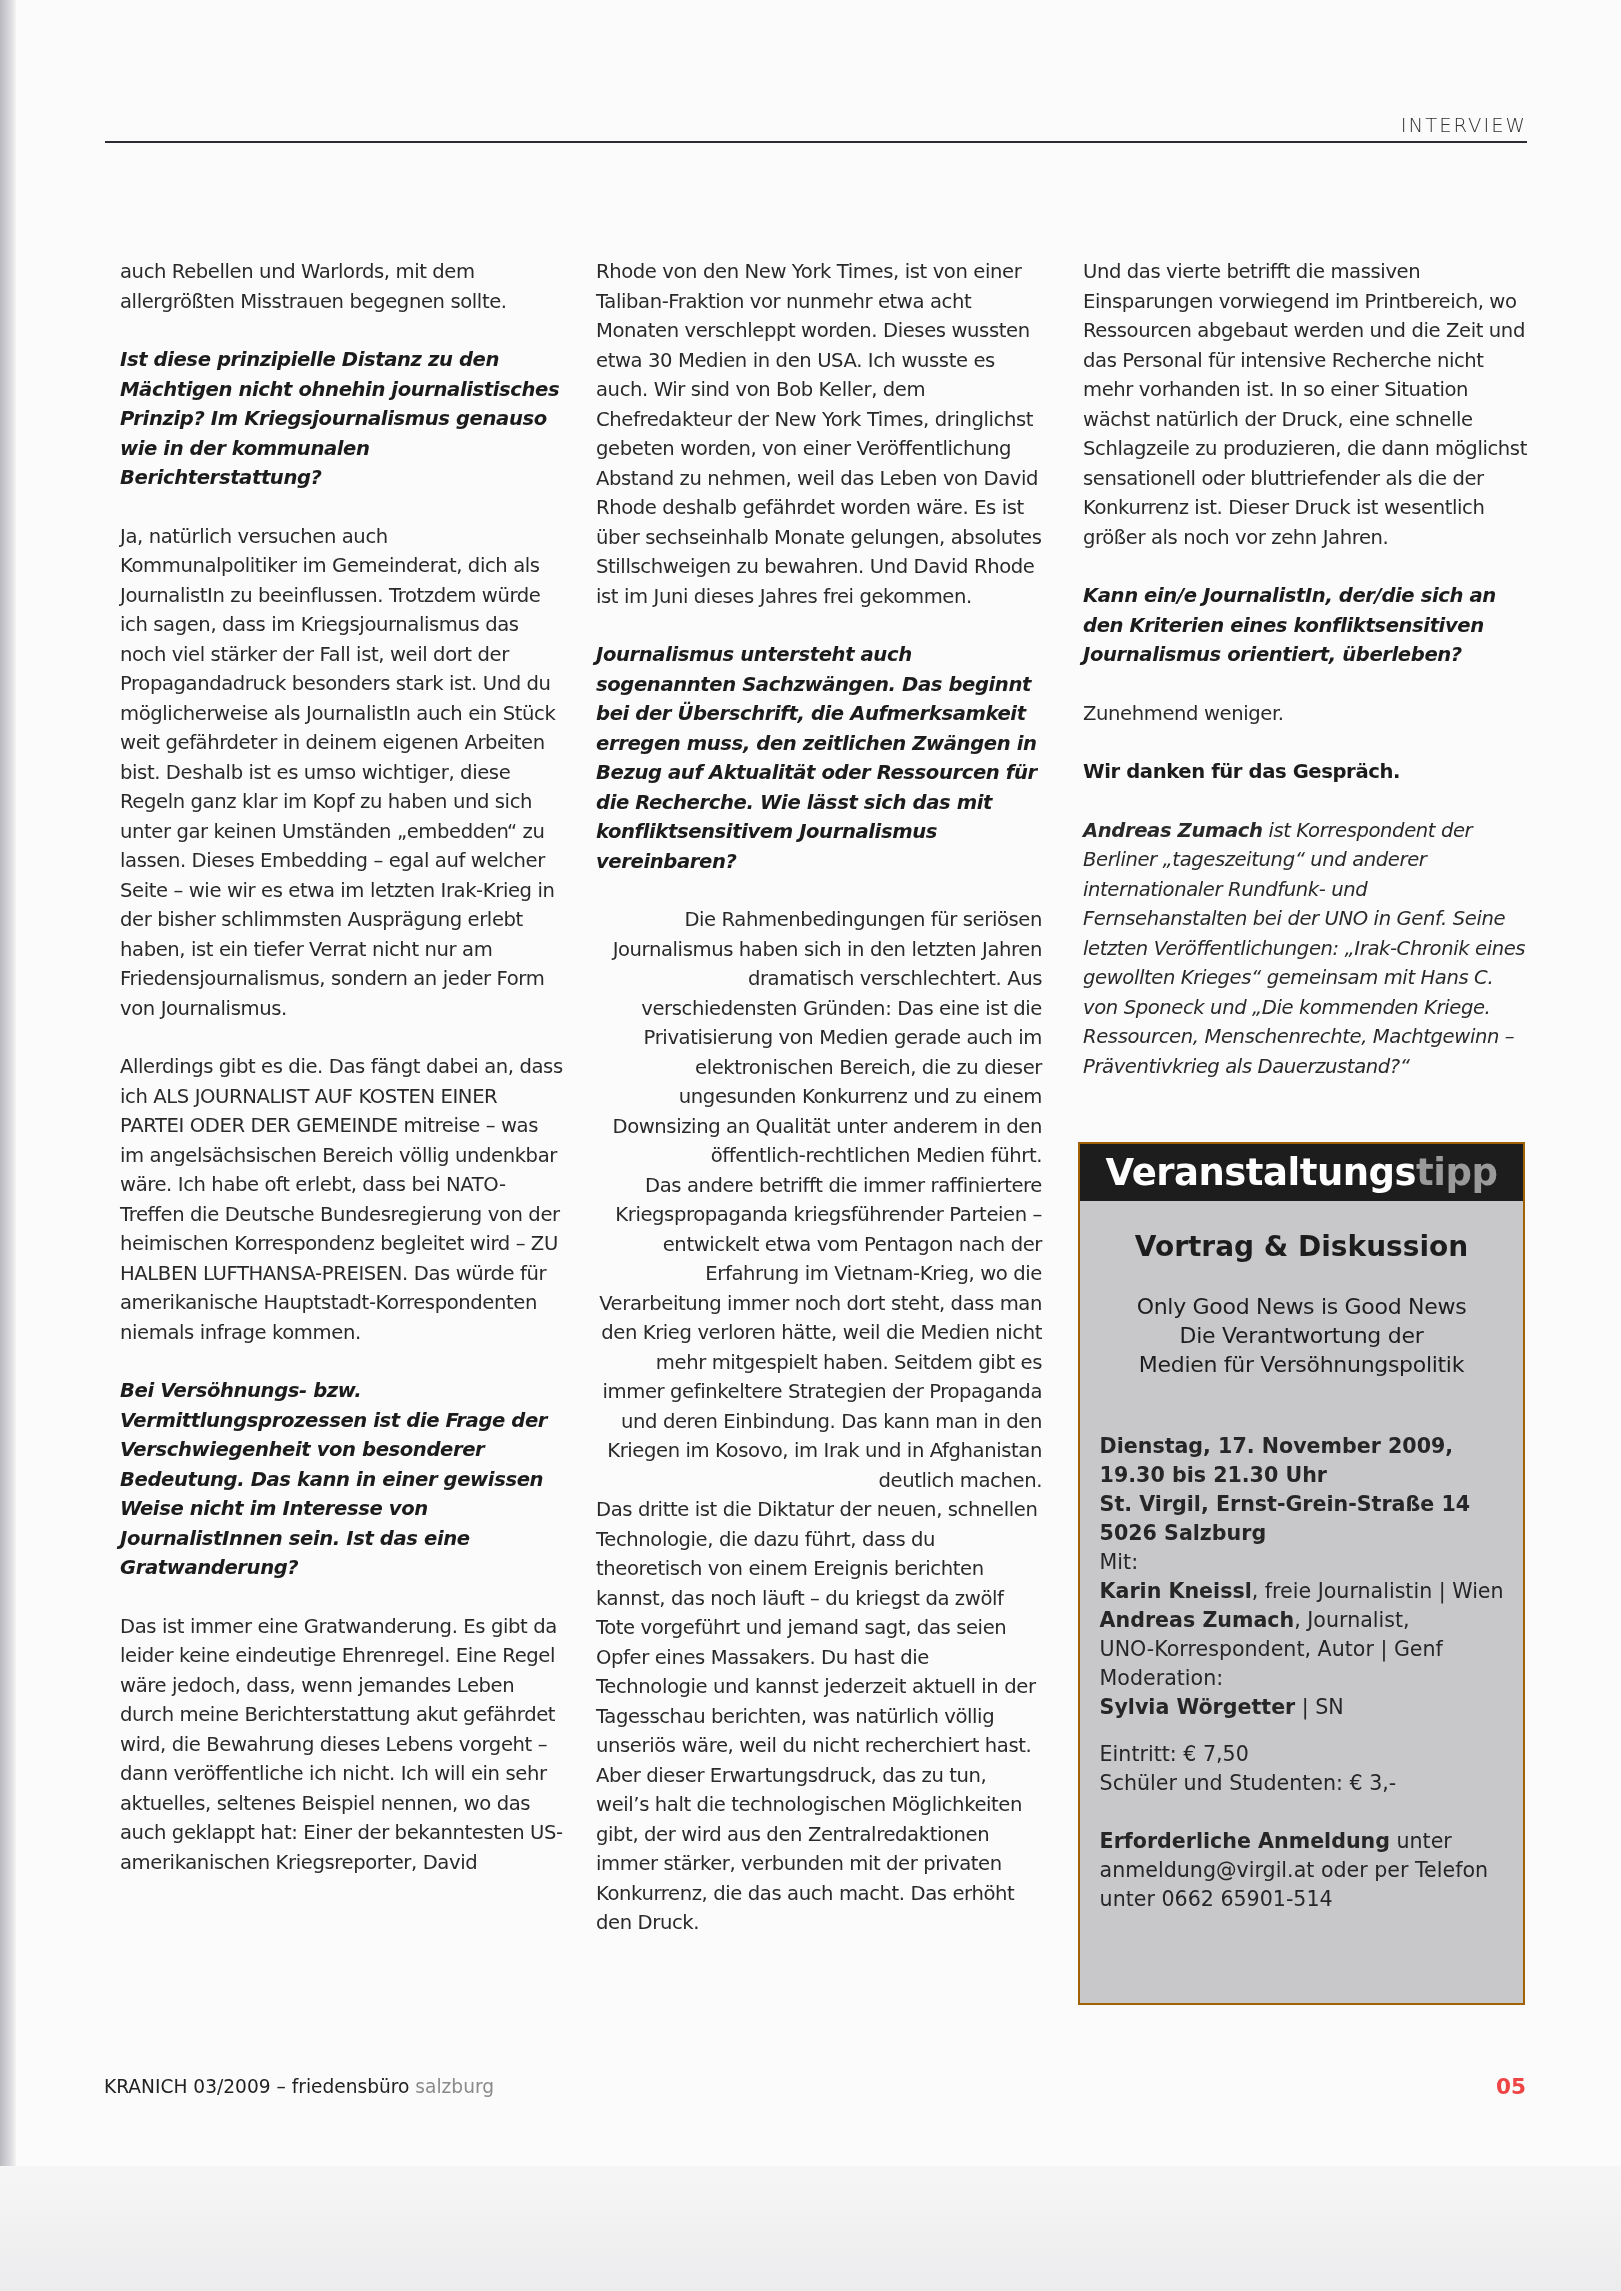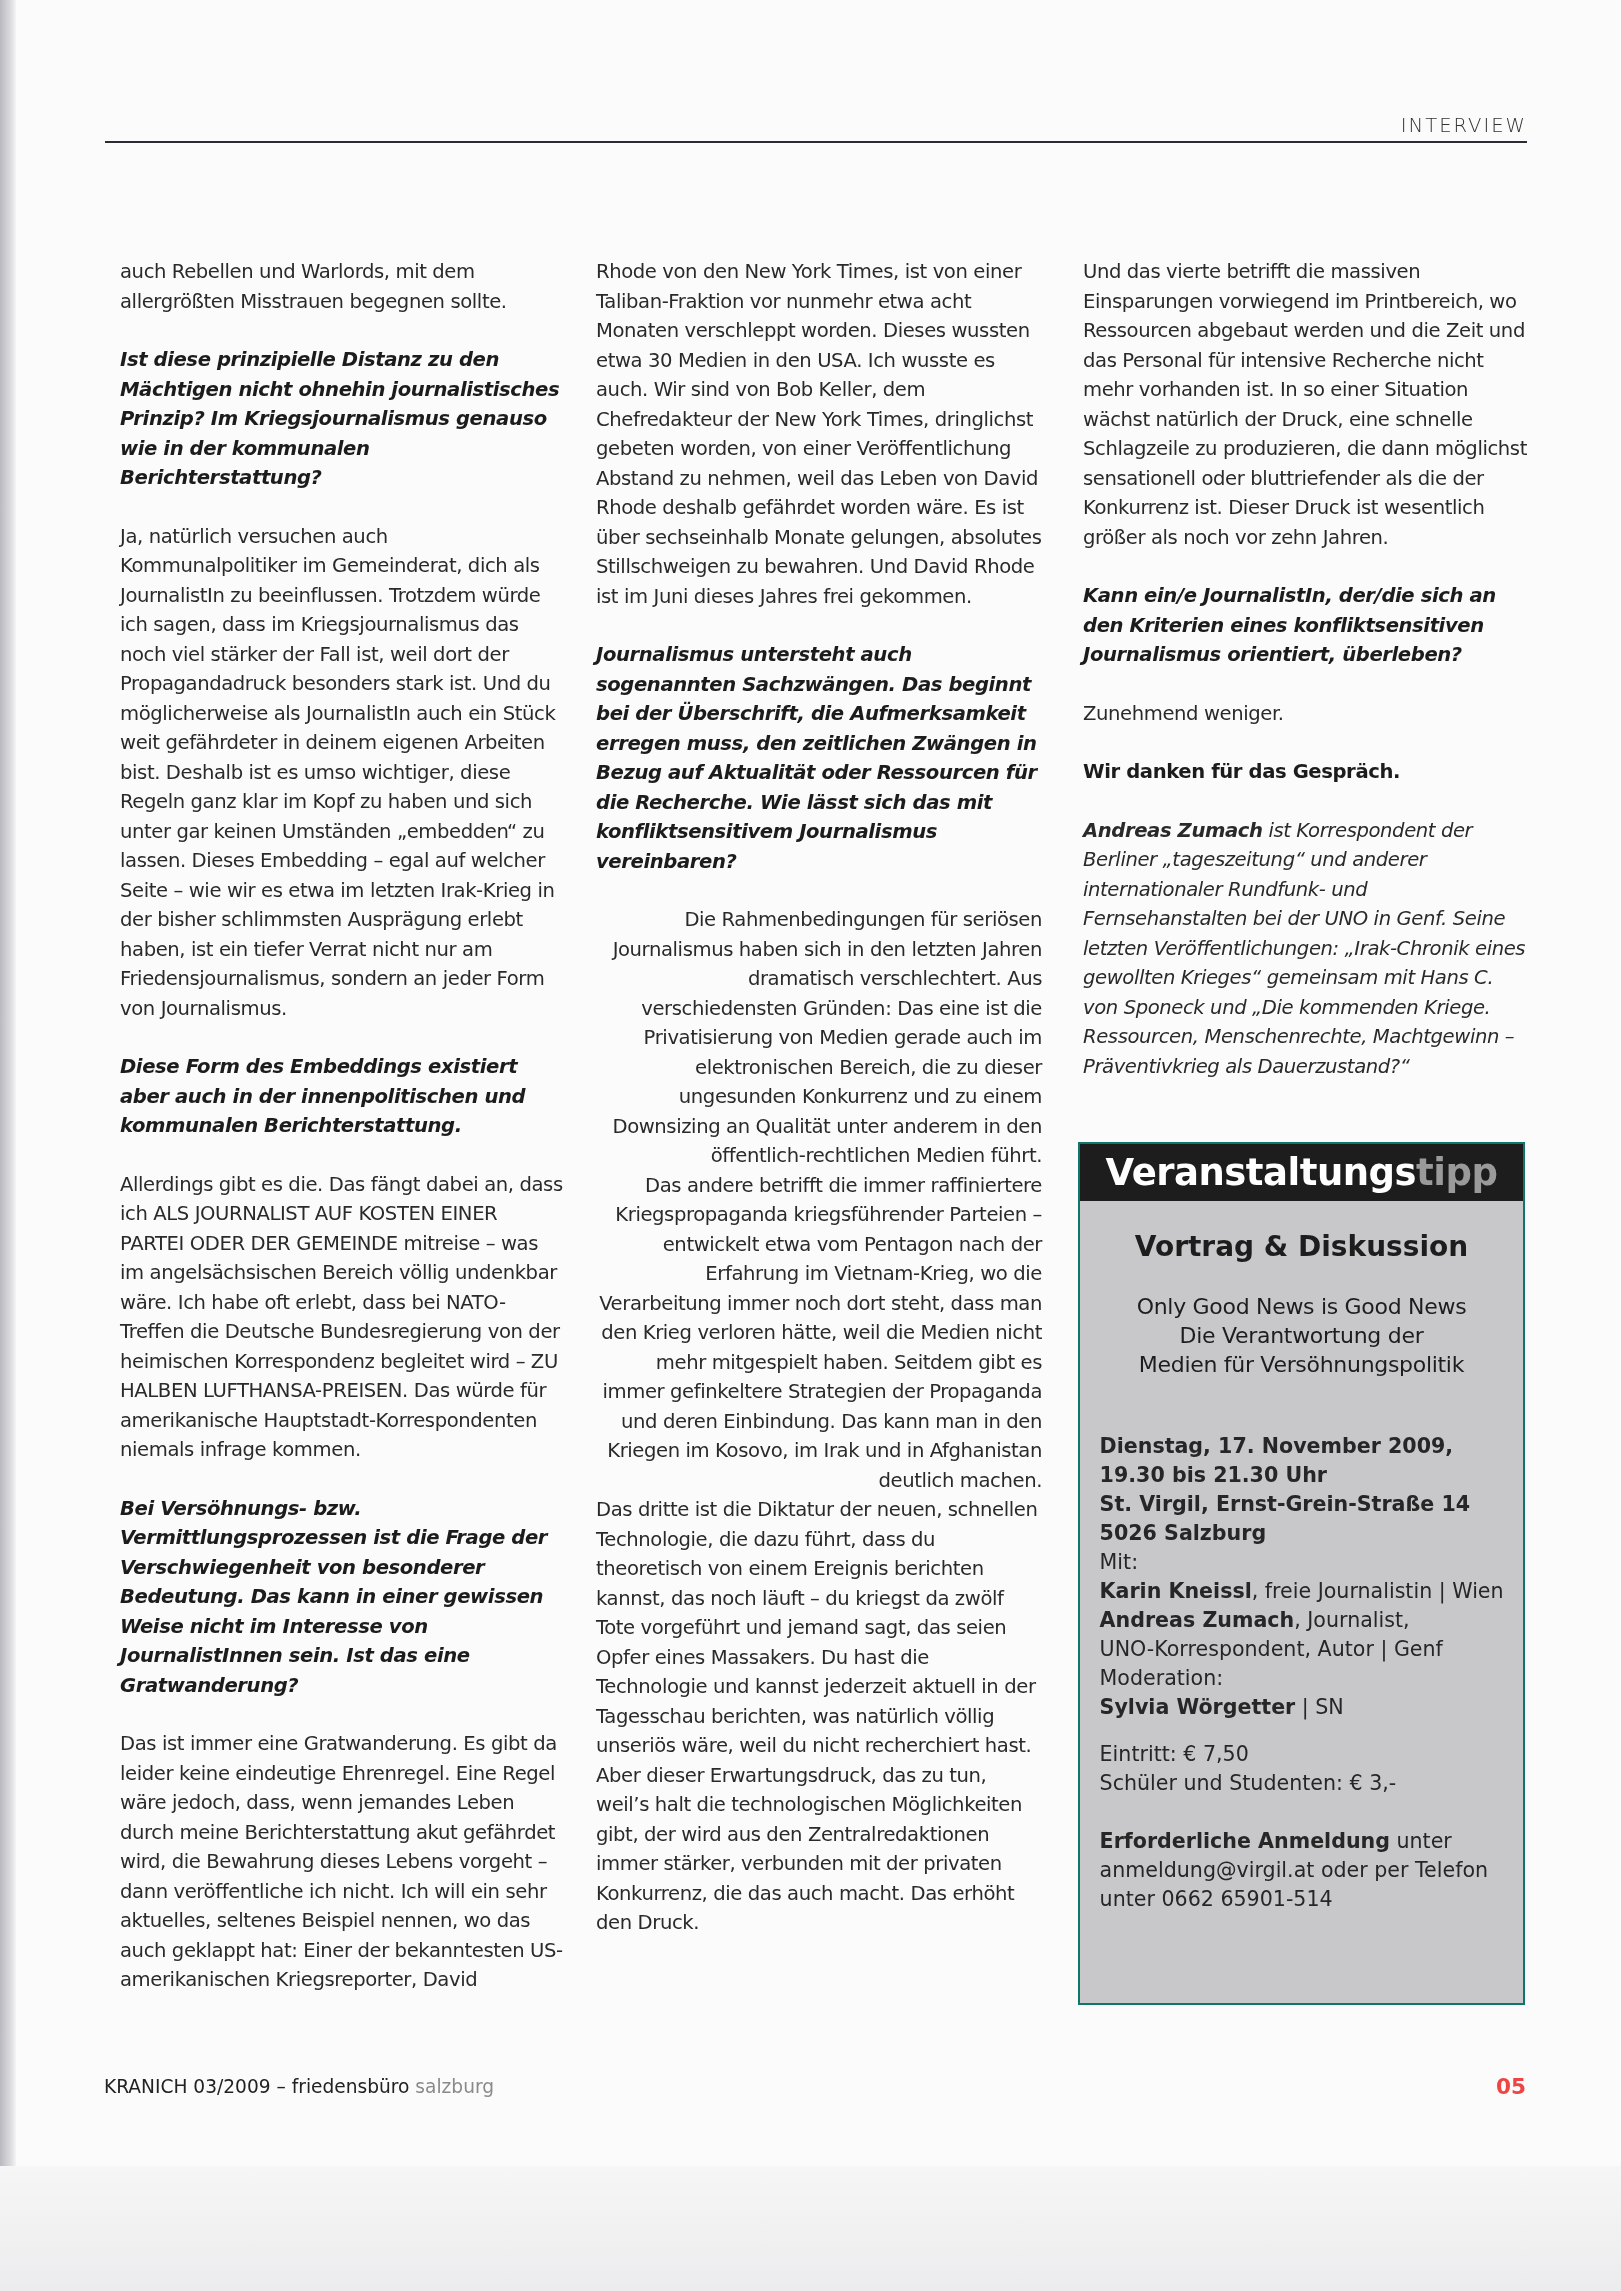--- a/index.html
+++ b/index.html
@@ -35,21 +35,21 @@
   .col2 { left: 596px; }
   .col3 { left: 1083px; }
   .column p { margin: 0 0 29px 0; }
   .column p.tight { margin-bottom: 0; text-align: right; }
   .q { font-weight: bold; font-style: italic; color: #1c1c1c; }
   .thanks { font-weight: bold; color: #1c1c1c; }
   .bio { font-style: italic; }
   .bio b { font-style: italic; font-weight: bold; }
   .event-box {
     position: absolute; left: 1078px; top: 1142px; width: 447px; height: 863px;
-    background: #c8c8ca; border: 2px solid #0f766e; box-sizing: border-box;
+    background: #c8c8ca; border: 2px solid #a16207; box-sizing: border-box;
     font-family: "DejaVu Sans", sans-serif;
   }
   .event-head {
     background: #1d1d1d; height: 57px; text-align: center;
     font-size: 37px; font-weight: bold; line-height: 57px; color: #fff; letter-spacing: -0.5px;
   }
   .event-head .tipp { color: #9a9a9a; }
   .event-type {
     text-align: center; font-weight: bold; font-size: 28px; color: #1d1d1d;
     margin-top: 29px;
@@ -78,21 +78,20 @@
 <div class="page-edge"></div>
 <div class="page-bottom-shade"></div>
 
 <div class="section-label">INTERVIEW</div>
 <div class="header-rule"></div>
 
 <div class="column col1">
   <p>auch Rebellen und Warlords, mit dem allergrößten Misstrauen begegnen sollte.</p>
   <p class="q">Ist diese prinzipielle Distanz zu den Mächtigen nicht ohnehin journalistisches Prinzip? Im Kriegsjournalismus genauso wie in der kommunalen Berichterstattung?</p>
   <p>Ja, natürlich versuchen auch Kommunalpolitiker im Gemeinderat, dich als JournalistIn zu beeinflussen. Trotzdem würde ich sagen, dass im Kriegsjournalismus das noch viel stärker der Fall ist, weil dort der Propagandadruck besonders stark ist. Und du möglicherweise als JournalistIn auch ein Stück weit gefährdeter in deinem eigenen Arbeiten bist. Deshalb ist es umso wichtiger, diese Regeln ganz klar im Kopf zu haben und sich unter gar keinen Umständen „embedden“ zu lassen. Dieses Embedding – egal auf welcher Seite – wie wir es etwa im letzten Irak-Krieg in der bisher schlimmsten Ausprägung erlebt haben, ist ein tiefer Verrat nicht nur am Friedensjournalismus, sondern an jeder Form von Journalismus.</p>
-  <p class="q">Diese Form des Embeddings existiert aber auch in der innenpolitischen und kommunalen Berichterstattung.</p>
   <p>Allerdings gibt es die. Das fängt dabei an, dass ich ALS JOURNALIST AUF KOSTEN EINER PARTEI ODER DER GEMEINDE mitreise – was im angelsächsischen Bereich völlig undenkbar wäre. Ich habe oft erlebt, dass bei NATO-Treffen die Deutsche Bundesregierung von der heimischen Korrespondenz begleitet wird – ZU HALBEN LUFTHANSA-PREISEN. Das würde für amerikanische Hauptstadt-Korrespondenten niemals infrage kommen.</p>
   <p class="q">Bei Versöhnungs- bzw. Vermittlungsprozessen ist die Frage der Verschwiegenheit von besonderer Bedeutung. Das kann in einer gewissen Weise nicht im Interesse von JournalistInnen sein. Ist das eine Gratwanderung?</p>
   <p>Das ist immer eine Gratwanderung. Es gibt da leider keine eindeutige Ehrenregel. Eine Regel wäre jedoch, dass, wenn jemandes Leben durch meine Berichterstattung akut gefährdet wird, die Bewahrung dieses Lebens vorgeht – dann veröffentliche ich nicht. Ich will ein sehr aktuelles, seltenes Beispiel nennen, wo das auch geklappt hat: Einer der bekanntesten US-amerikanischen Kriegsreporter, David</p>
 </div>
 
 <div class="column col2">
   <p>Rhode von den New York Times, ist von einer Taliban-Fraktion vor nunmehr etwa acht Monaten verschleppt worden. Dieses wussten etwa 30 Medien in den USA. Ich wusste es auch. Wir sind von Bob Keller, dem Chefredakteur der New York Times, dringlichst gebeten worden, von einer Veröffentlichung Abstand zu nehmen, weil das Leben von David Rhode deshalb gefährdet worden wäre. Es ist über sechseinhalb Monate gelungen, absolutes Stillschweigen zu bewahren. Und David Rhode ist im Juni dieses Jahres frei gekommen.</p>
   <p class="q">Journalismus untersteht auch sogenannten Sachzwängen. Das beginnt bei der Überschrift, die Aufmerksamkeit erregen muss, den zeitlichen Zwängen in Bezug auf Aktualität oder Ressourcen für die Recherche. Wie lässt sich das mit konfliktsensitivem Journalismus vereinbaren?</p>
   <p class="tight">Die Rahmenbedingungen für seriösen Journalismus haben sich in den letzten Jahren dramatisch verschlechtert. Aus verschiedensten Gründen: Das eine ist die Privatisierung von Medien gerade auch im elektronischen Bereich, die zu dieser ungesunden Konkurrenz und zu einem Downsizing an Qualität unter anderem in den öffentlich-rechtlichen Medien führt.</p>
   <p class="tight">Das andere betrifft die immer raffiniertere Kriegspropaganda kriegsführender Parteien – entwickelt etwa vom Pentagon nach der Erfahrung im Vietnam-Krieg, wo die Verarbeitung immer noch dort steht, dass man den Krieg verloren hätte, weil die Medien nicht mehr mitgespielt haben. Seitdem gibt es immer gefinkeltere Strategien der Propaganda und deren Einbindung. Das kann man in den Kriegen im Kosovo, im Irak und in Afghanistan deutlich machen.</p>

